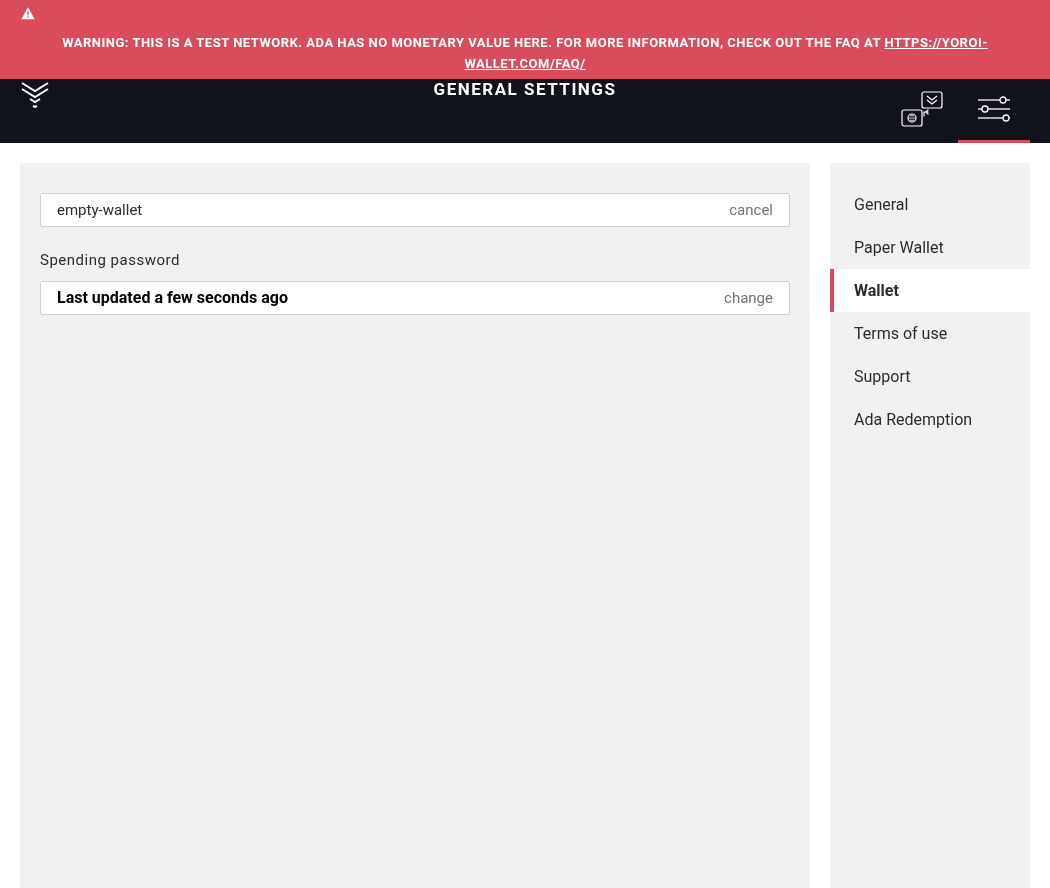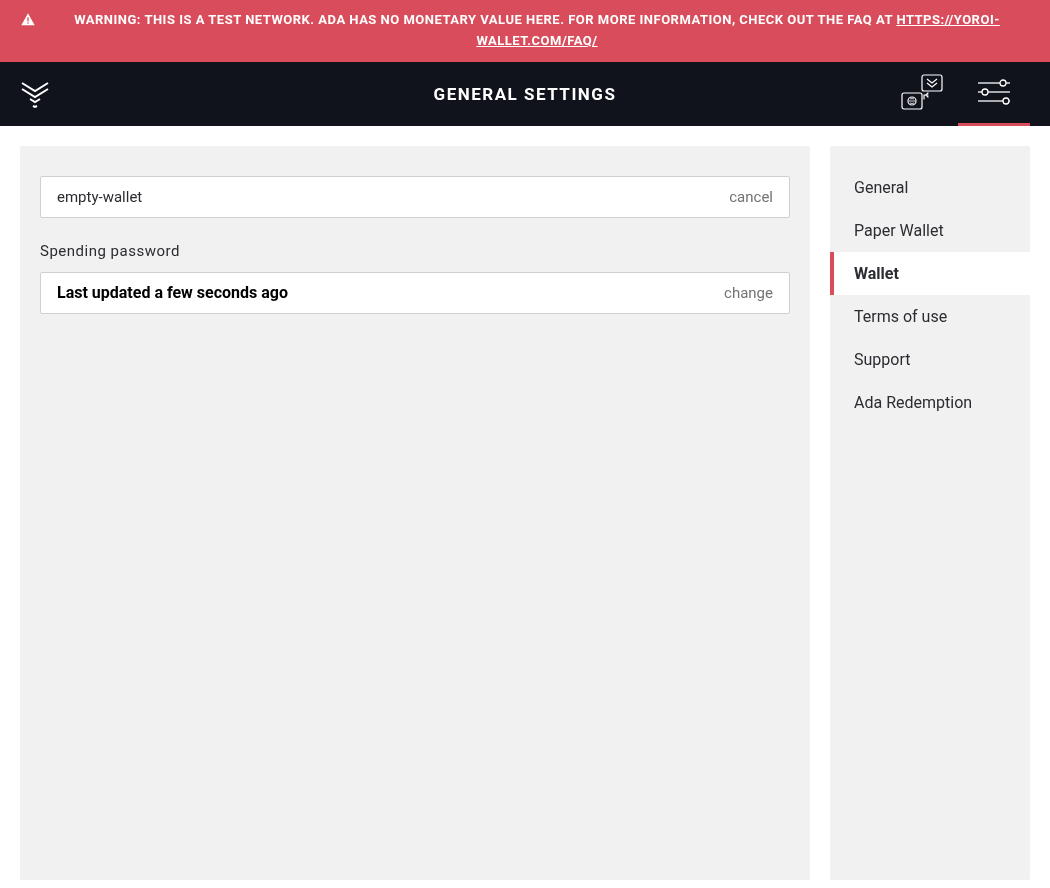--- a/index.html
+++ b/index.html
@@ -7,47 +7,47 @@
       font-family: -apple-system, BlinkMacSystemFont, "Segoe UI", Roboto, sans-serif;
       background: #ffffff;
       width: 1050px;
       height: 888px;
       overflow: hidden;
     }
     .warning-banner {
       background: #D94C5B;
       color: white;
       text-align: center;
-      padding: 10px 20px;
+      padding: 4px 20px;
       font-size: 13px;
       font-weight: 700;
       letter-spacing: 0.5px;
       display: flex;
       align-items: flex-start;
       justify-content: center;
       gap: 8px;
       min-height: 50px;
+      flex-direction: column;
     }
     .warning-banner .banner-text {
       line-height: 1.6;
     }
     .warning-banner a {
       color: white;
       text-decoration: underline;
     }
     .warning-icon {
       display: inline-block;
       flex-shrink: 0;
       margin-top: 2px;
     }
     .top-bar {
       background: #10131C;
       height: 64px;
       display: flex;
-      align-items: center;
       justify-content: space-between;
       padding: 0 20px;
       position: relative;
     }
     .top-bar .logo {
       width: 30px;
       height: 30px;
       color: white;
       flex-shrink: 0;
     }
@@ -111,21 +111,21 @@
       margin-bottom: 12px;
       letter-spacing: 0.5px;
     }
     .field-group {
       margin-bottom: 24px;
     }
     .field-box {
       background: #ffffff;
       border: 1px solid #d0d0d4;
       border-radius: 2px;
-      height: 42px;
+      height: 34px;
       display: flex;
       align-items: center;
       padding: 0 16px;
       justify-content: space-between;
     }
     .field-box input {
       border: none;
       outline: none;
       font-size: 15px;
       color: #2b2c32;

